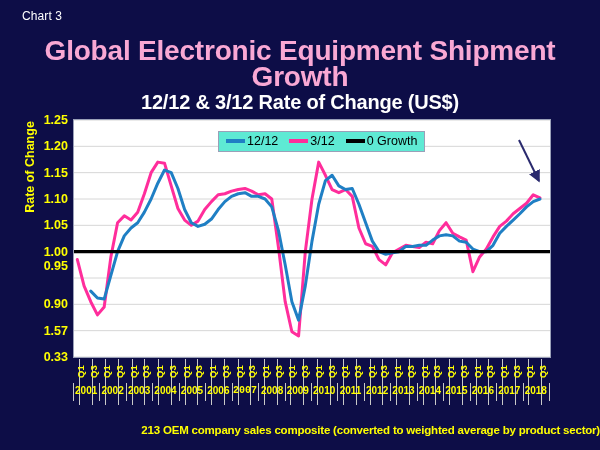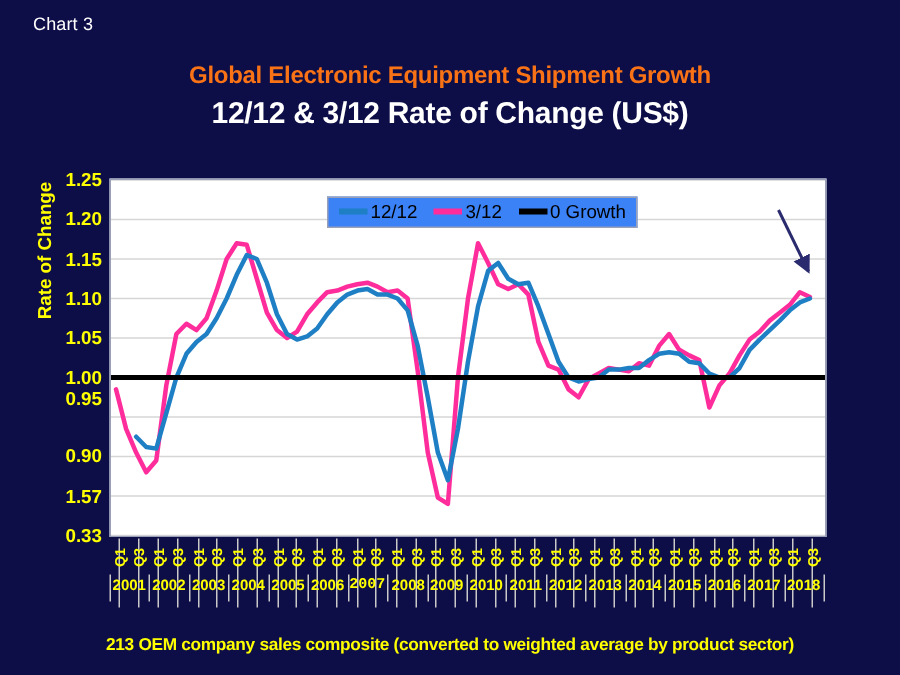--- a/index.html
+++ b/index.html
@@ -13,31 +13,31 @@
 
   
   #chart-label{
     position:absolute;left:22px;top:9px;
     color:#ffffff;font-size:12px;letter-spacing:.1px;
   }
   #title-block{
     position:absolute;left:0;top:38px;width:600px;text-align:center;
   }
   #title-main{
-    color:#f97316;font-size:16px;font-weight:bold;line-height:26px;
+    color:#f9a8d4;font-size:28px;font-weight:bold;line-height:26px;
     letter-spacing:-.2px;
   }
   #title-sub{
     color:#ffffff;font-size:20px;font-weight:bold;line-height:25px;
     letter-spacing:-.2px;
   }
 
   
   #footnote{
-    position:absolute;left:0;top:424px;width:600px;text-align:center;
+    position:absolute;left:0;top:424px;width:600px;text-align:right;
     color:#ffff00;font-size:11.5px;font-weight:bold;letter-spacing:-.2px;
   }
 
   
   #chart-area{
     position:absolute;left:73px;top:119px;width:478px;height:239px;
     background:#ffffff;border:1px solid #9aa0b8;box-sizing:border-box;
   }
   #y-axis-title{
     position:absolute;left:-50px;top:160px;
@@ -65,21 +65,21 @@
   }
   .ylab{
     position:absolute;top:26px;
     color:#ffff00;font-size:10px;font-weight:bold;text-align:center;
   }
   .ysep{position:absolute;top:24px;width:1px;height:18px;background:#c9c9c9;}
 
   
   #legend{
     position:absolute;left:218px;top:131px;
-    background:#3b82f6;border:1px solid #9aa0b8;
+    background:#5eead4;border:1px solid #9aa0b8;
     padding:2px 7px 3px 7px;display:flex;gap:11px;align-items:center;
     font-size:12.5px;color:#000;
   }
   .lg-item{display:flex;align-items:center;gap:2px;}
   .lg-swatch{display:inline-block;width:19px;height:4px;}
 
   svg{display:block;}
   #plot-svg{position:absolute;left:0;top:0;}
   #anno-svg{position:absolute;left:0;top:0;pointer-events:none;}
 </style>

